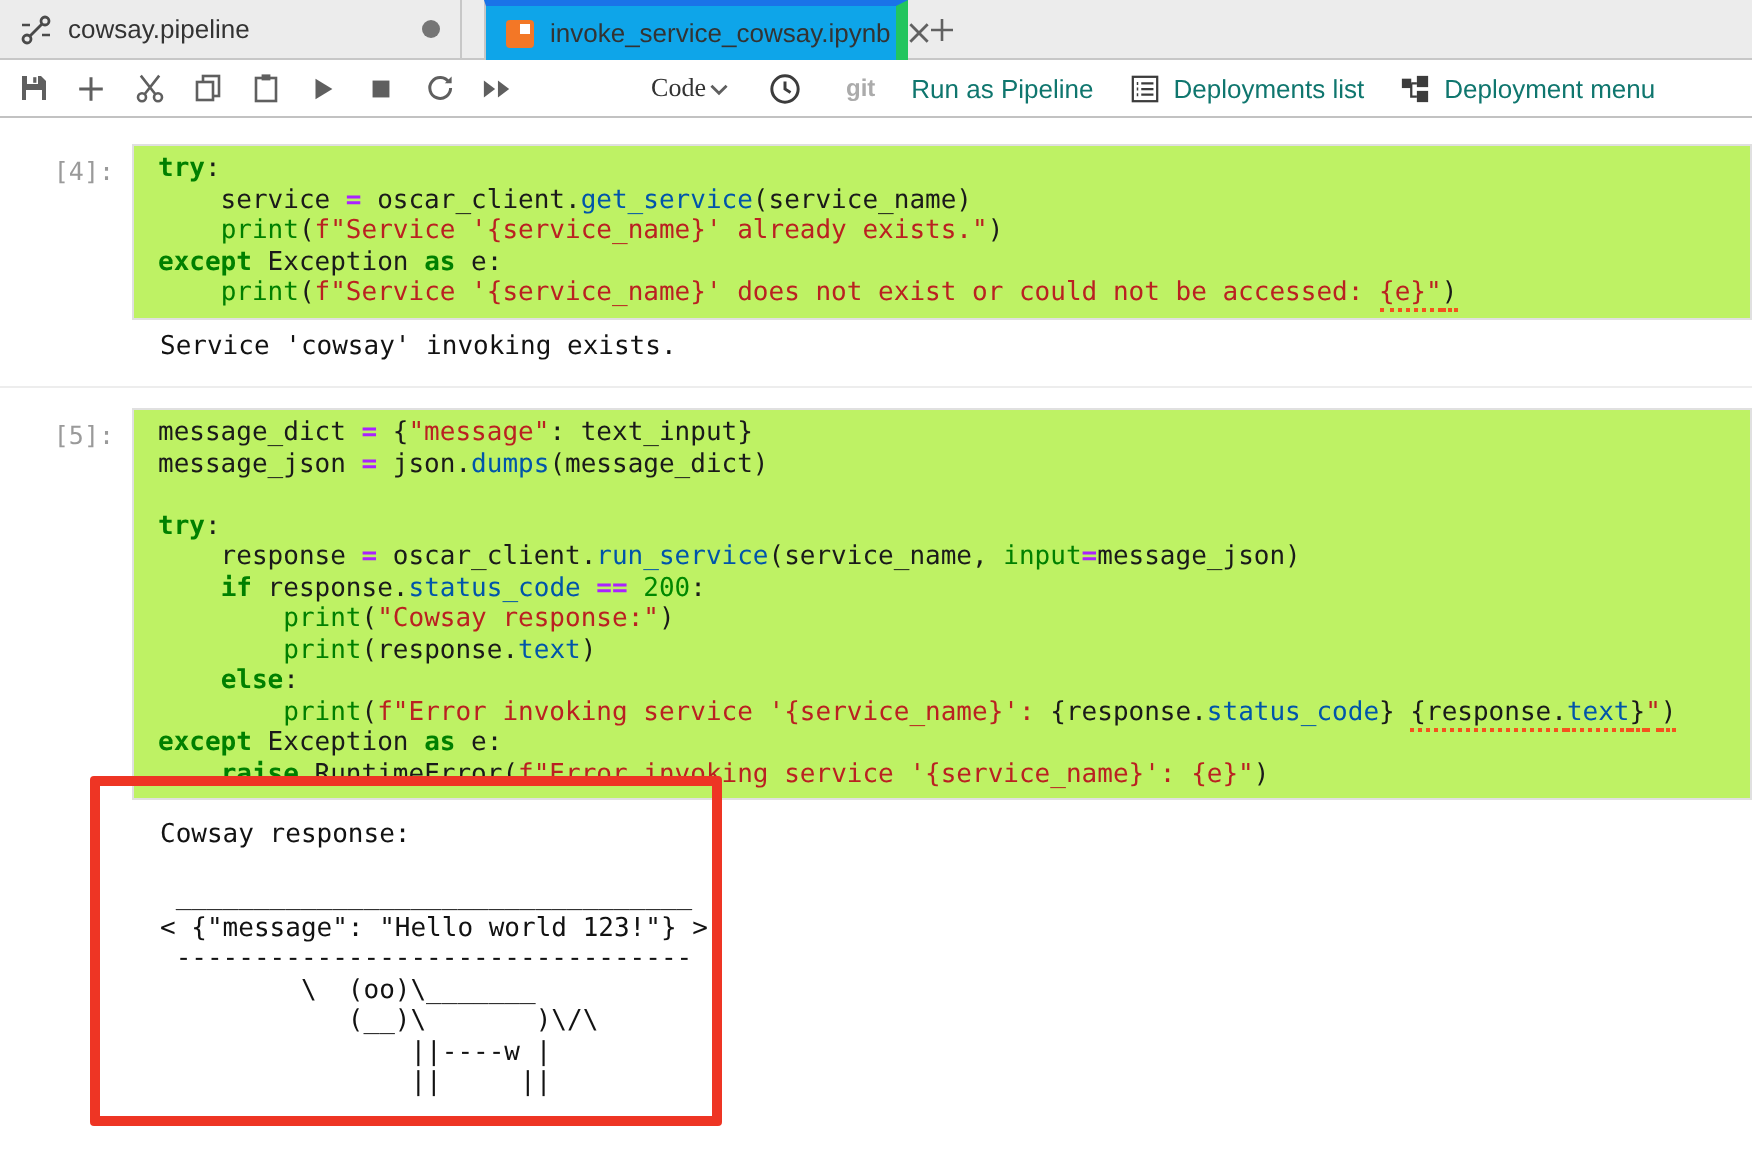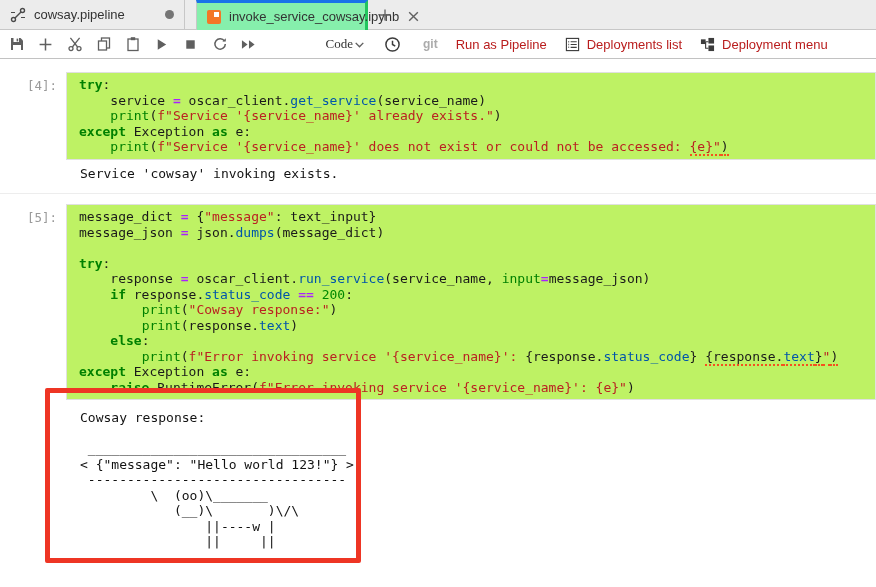--- a/index.html
+++ b/index.html
@@ -6,37 +6,37 @@
   html,body { margin:0; padding:0; }
   body {
     width:876px; height:587px; overflow:hidden; position:relative;
     background:#ffffff; font-family:"Liberation Sans", sans-serif;
     -webkit-font-smoothing:antialiased;
   }
 
   
   .tabbar { height:30px; background:#ececec; border-bottom:1px solid #c7c7c7; display:flex; align-items:stretch; }
   .tab { display:flex; align-items:center; gap:8px; font-size:13px; color:#333; padding:0 10px; cursor:default; }
-  .tab-left { width:185px; border-right:1px solid #c7c7c7; }
+  .tab-left { width:231px; border-right:1px solid #c7c7c7; }
   .tab-left .label { flex:1; }
   .tab-gap { width:11px; }
-  .tab-active { width:172px; background:#86efac; border-left:1px solid #c7c7c7; border-right:3px solid #22c55e; border-top:3px solid #1a73e8; margin-bottom:-1px; }
+  .tab-active { width:212px; background:#0ea5e9; border-left:1px solid #c7c7c7; border-right:6px solid #22c55e; border-top:3px solid #1a73e8; margin-bottom:-1px; }
   .dirty-dot { width:9px; height:9px; border-radius:50%; background:#757575; flex:none; }
   .nb-icon { width:14px; height:14px; border-radius:2px; background:#f37726; position:relative; flex:none; }
   .nb-icon::after { content:""; position:absolute; right:2px; top:2px; width:5px; height:5px; background:#fff; }
   .tab-add { width:34px; display:flex; align-items:center; justify-content:center; }
   svg.ic { display:block; }
 
   
   .toolbar { height:29px; background:#fff; border-bottom:1px solid #c2c2c2; display:flex; align-items:center; padding-left:2px; }
   .tbtn { width:29px; height:25px; display:flex; align-items:center; justify-content:center; cursor:pointer; }
   .celltype { display:flex; align-items:center; margin-left:17px; width:86px; justify-content:flex-end; font-size:13px; color:#333; cursor:pointer;font-family:Liberation Serif, serif; }
   .clockbtn { margin-left:12px; }
   .git-label { margin-left:16px; font-size:12px; font-weight:bold; color:#ababab; }
-  .tb-ext { display:flex; align-items:center; gap:7px; margin-left:18px; font-size:13px; color:#b91c1c; cursor:pointer; white-space:nowrap; }
+  .tb-ext { display:flex; align-items:center; gap:7px; margin-left:18px; font-size:13px; color:#0f766e; cursor:pointer; white-space:nowrap; }
   .tb-ext:first-of-type { margin-left:16px; }
 
   
   .notebook { position:relative; padding-top:13px; background:#fff; }
   .cell { display:flex; }
   .prompt { width:66px; flex:none; text-align:right; padding-right:9px; padding-top:6px;
             font-family:"DejaVu Sans Mono", monospace; font-size:12.5px; color:#9a9a9a; }
   .editor { flex:1; background:#bef264; border:1px solid #e0e0e0; padding:4px 8px 4px 12px;
             font-family:"DejaVu Sans Mono", monospace; font-size:13px; line-height:15.5px; overflow:hidden; }
   .cm-line { height:15.5px; white-space:pre; color:#1a1a1a; }

